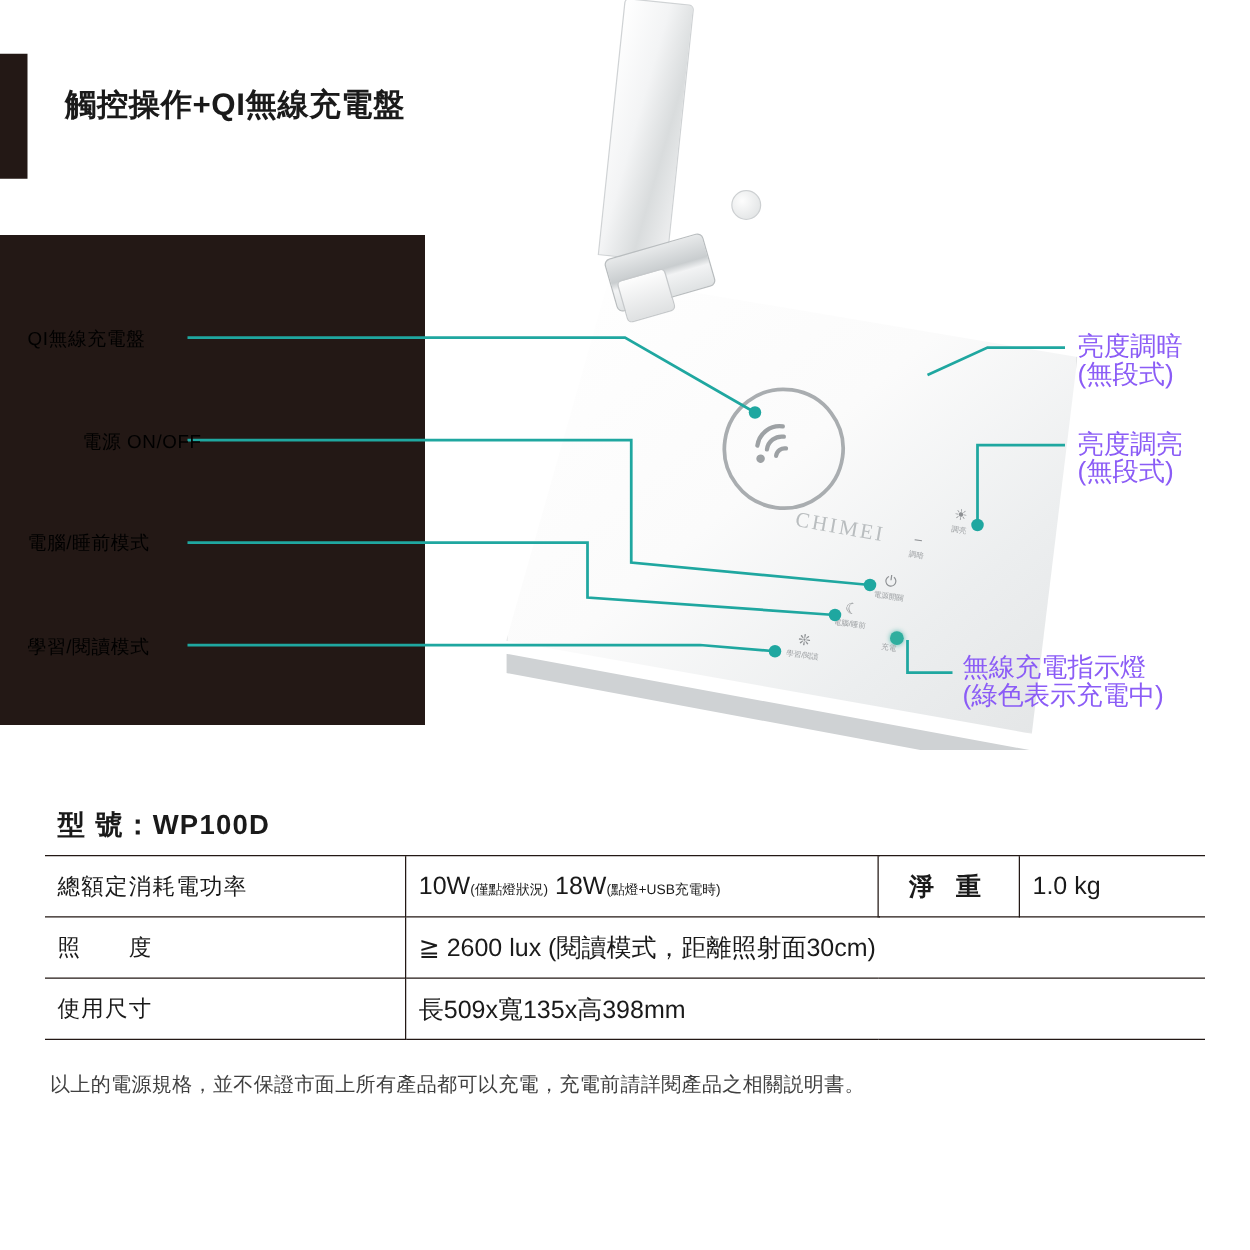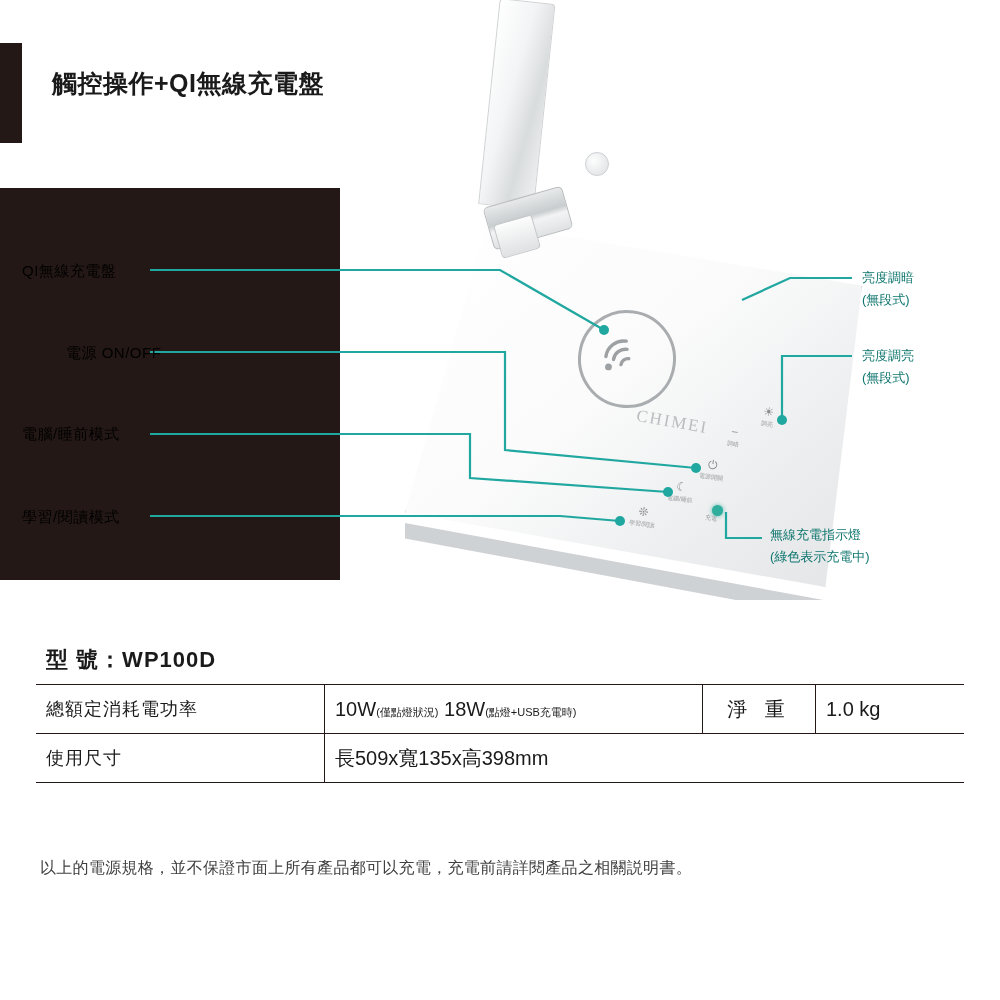--- a/index.html
+++ b/index.html
@@ -70,22 +70,22 @@
     letter-spacing: 0.5px;
     white-space: nowrap;
   }
   #ll0 { top: 262px; }
   #ll1 { top: 344px; margin-left: 44px; }
   #ll2 { top: 425px; }
   #ll3 { top: 508px; }
 
   .right-label {
     position: absolute;
-    color: #0f766e;
-    font-size: 13px;
+    color: #8b5cf6;
+    font-size: 21px;
     line-height: 22px;
     white-space: nowrap;
   }
   #rl0 { left: 862px; top: 267px; }
   #rl1 { left: 862px; top: 345px; }
   #rl2 { left: 770px; top: 524px; }
 
   
   #lamp-arm {
     position: absolute;
@@ -239,21 +239,21 @@
     padding-left: 14px;
   }
   .lbl {
     width: 268px;
     font-size: 18px;
     letter-spacing: 1px;
     border-left: none !important;
   }
   .lastcell { border-right: none !important; }
   .sup { font-size: 11px; vertical-align: baseline; }
-  .nw-lbl { width: 92px; text-align: center; letter-spacing: 6px; }
+  .nw-lbl { width: 92px; text-align: center; letter-spacing: 6px; font-weight: bold; }
   .nw-val { width: 128px; }
   #footnote {
     position: absolute;
     left: 40px;
     top: 858px;
     font-size: 16px;
     letter-spacing: 0.3px;
     color: #404040;
     white-space: nowrap;
   }
@@ -356,19 +356,23 @@
   <tr>
     <td class="lbl">總額定消耗電功率</td>
     <td colspan="2">
       <span>10W</span><span class="sup">(僅點燈狀況)</span>
       <span>18W</span><span class="sup">(點燈+USB充電時)</span>
     </td>
     <td class="nw-lbl">淨 重</td>
     <td class="nw-val lastcell">1.0 kg</td>
   </tr>
   <tr>
+    <td class="lbl">照　　度</td>
+    <td colspan="4" class="lastcell">≧ 2600 lux (閱讀模式，距離照射面30cm)</td>
+  </tr>
+  <tr>
     <td class="lbl">使用尺寸</td>
     <td colspan="4" class="lastcell">長509x寬135x高398mm</td>
   </tr>
 </tbody>
   </table>
 
 <div id="footnote">以上的電源規格，並不保證市面上所有產品都可以充電，充電前請詳閱產品之相關説明書。</div>
 
 </body></html>

